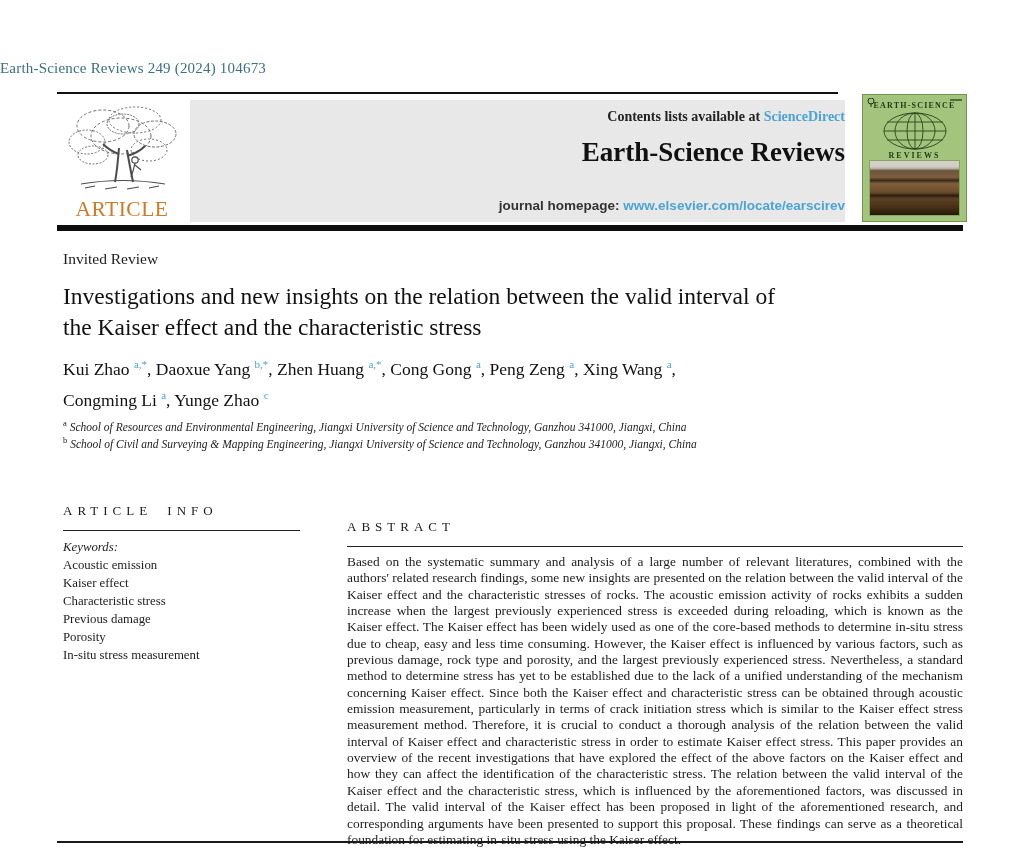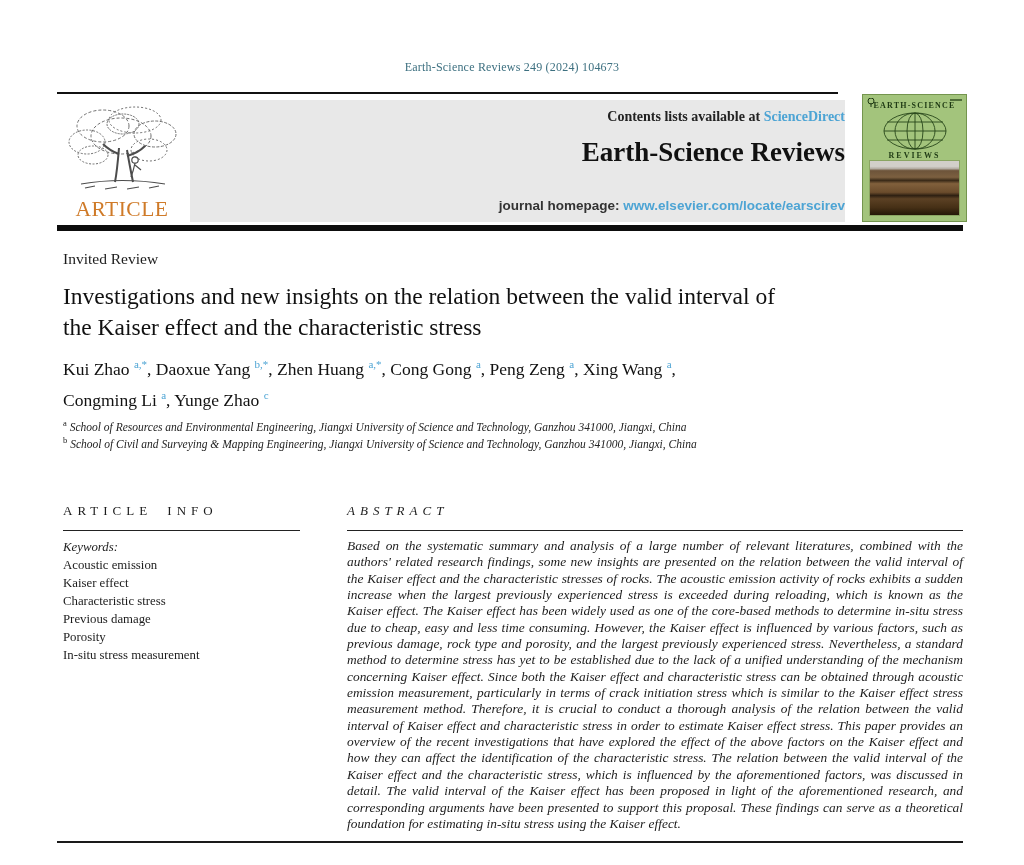--- a/index.html
+++ b/index.html
@@ -11,22 +11,22 @@
     --text-black:#1a1a1a;
   }
   *{box-sizing:border-box;}
   html,body{margin:0;padding:0;}
   body{
     width:1024px;height:865px;position:relative;background:#ffffff;
     font-family:"Liberation Serif", serif;color:var(--text-black);
     overflow:hidden;
   }
   .citation{
-    position:absolute;top:60px;left:0;width:1024px;text-align:center;
-    font-size:12px;color:var(--citation-teal);letter-spacing:.2px;
+    position:absolute;top:60px;left:0;width:1024px;
+    font-size:15px;color:var(--citation-teal);letter-spacing:.2px;
   }
   .top-rule{position:absolute;left:57px;top:92px;width:781px;height:2px;background:var(--rule-black);}
   
   .logo{position:absolute;left:58px;top:102px;width:128px;height:120px;}
   .logo-art{display:block;margin:0 auto;}
   .wordmark{
     text-align:center;font-size:21.5px;color:var(--elsevier-orange);
     letter-spacing:.5px;margin-top:1px;
   }
   
@@ -71,21 +71,21 @@
     position:absolute;left:63px;top:351px;width:880px;
     font-size:17.5px;line-height:26px;color:#111;
   }
   .authors sup{font-size:11px;color:var(--link-blue);}
   .affiliations{
     position:absolute;left:63px;top:417px;width:880px;
     font-size:11.5px;font-style:italic;line-height:13.5px;color:#222;
   }
   .affiliations sup{font-size:8.5px;font-style:normal;}
   .info-col{position:absolute;left:63px;top:503px;width:250px;}
-  .abstract-col{position:absolute;left:347px;top:503px;width:616px;font-style:italic;}
+  .abstract-col{position:absolute;left:347px;top:519px;width:616px;}
   .section-heading{
     font-size:13px;letter-spacing:5px;word-spacing:7px;color:#1c1c1c;
   }
   .heading-rule{border:none;border-top:1.2px solid #222;margin:11px 0 0 0;}
   .info-col .heading-rule{width:237px;}
   .abstract-col .heading-rule{width:616px;}
   .keywords{margin-top:7px;font-size:12.8px;line-height:18px;color:#1c1c1c;}
   .keywords-label{font-style:italic;}
   .abstract-text{
     margin-top:7px;font-size:13.4px;line-height:16.35px;

